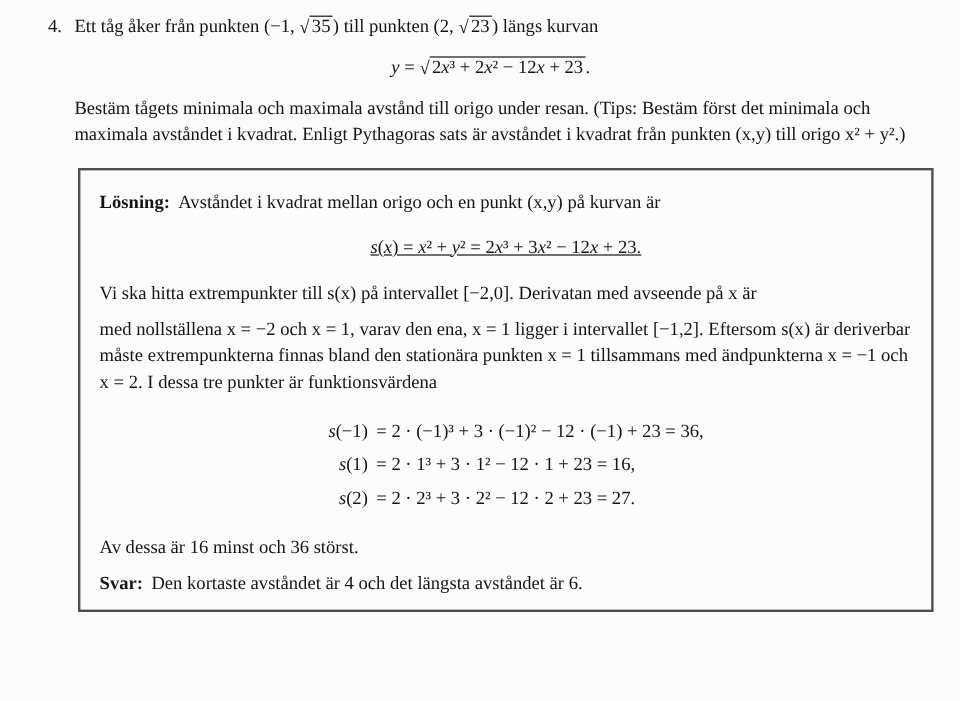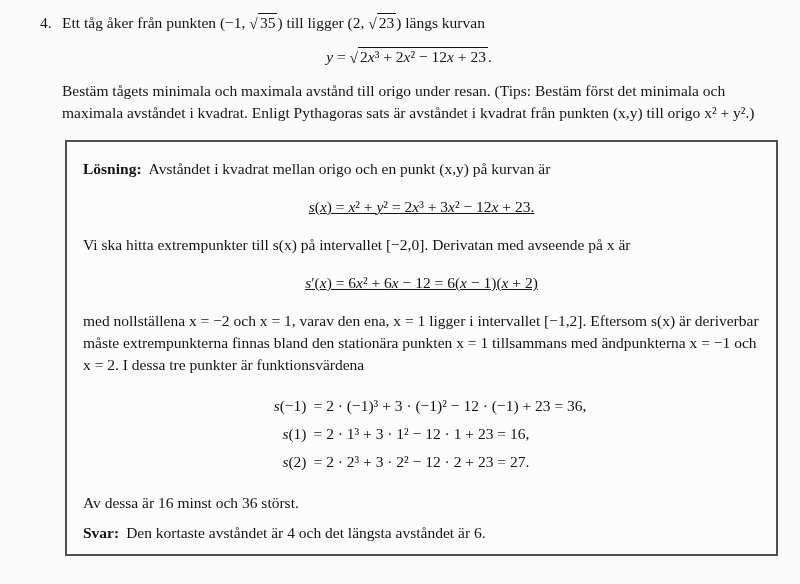--- a/index.html
+++ b/index.html
@@ -38,42 +38,39 @@
   b.lbl { margin-right: 7px; }
   .mx i { font-style: italic; }
 </style>
 </head>
 <body>
 
 <div class="page">
 
   <div class="problem-head">
     <span class="problem-number">4.</span>
-    <span><span>Ett tåg åker från punkten (−1, </span><span class="sqrt"><span class="rad">√</span><span class="radicand">35</span></span><span>) till ligger (2, </span><span class="sqrt"><span class="rad">√</span><span class="radicand">23</span></span><span>) längs kurvan</span></span>
+    <span><span>Ett tåg åker från punkten (−1, </span><span class="sqrt"><span class="rad">√</span><span class="radicand">35</span></span><span>) till punkten (2, </span><span class="sqrt"><span class="rad">√</span><span class="radicand">23</span></span><span>) längs kurvan</span></span>
   </div>
 
   <div class="display-eq">
     <span class="mx"><i>y</i> = </span><span class="sqrt"><span class="rad">√</span><span class="radicand mx">2<i>x</i>³ + 2<i>x</i>² − 12<i>x</i> + 23</span></span><span class="mx">.</span>
   </div>
 
   <p class="tip">Bestäm tågets minimala och maximala avstånd till origo under resan. (Tips: Bestäm först det minimala och maximala avståndet i kvadrat. Enligt Pythagoras sats är avståndet i kvadrat från punkten (x,y) till origo x² + y².)</p>
 
   <div class="box">
 
     <p><b class="lbl">Lösning:</b><span>Avståndet i kvadrat mellan origo och en punkt (x,y) på kurvan är</span></p>
 
     <div class="display-eq">
       <span class="mx"><i>s</i>(<i>x</i>) = <i>x</i>² + <i>y</i>² = 2<i>x</i>³ + 3<i>x</i>² − 12<i>x</i> + 23.</span>
     </div>
 
     <p class="mx-none">Vi ska hitta extrempunkter till s(x) på intervallet [−2,0]. Derivatan med avseende på x är</p>
 
-    <div class="display-eq">
-      <span class="mx"><i>s</i>′(<i>x</i>) = 6<i>x</i>² + 6<i>x</i> − 12 = 6(<i>x</i> − 1)(<i>x</i> + 2)</span>
-    </div>
 
     <p>med nollställena x = −2 och x = 1, varav den ena, x = 1 ligger i intervallet [−1,2]. Eftersom s(x) är deriverbar måste extrempunkterna finnas bland den stationära punkten x = 1 tillsammans med ändpunkterna x = −1 och x = 2. I dessa tre punkter är funktionsvärdena</p>
 
     <div class="align-block">
       <div class="align-row">
         <span class="align-lhs mx"><i>s</i>(−1)</span>
         <span class="align-rhs mx">= 2 · (−1)³ + 3 · (−1)² − 12 · (−1) + 23 = 36,</span>
       </div>
       <div class="align-row">
         <span class="align-lhs mx"><i>s</i>(1)</span>

